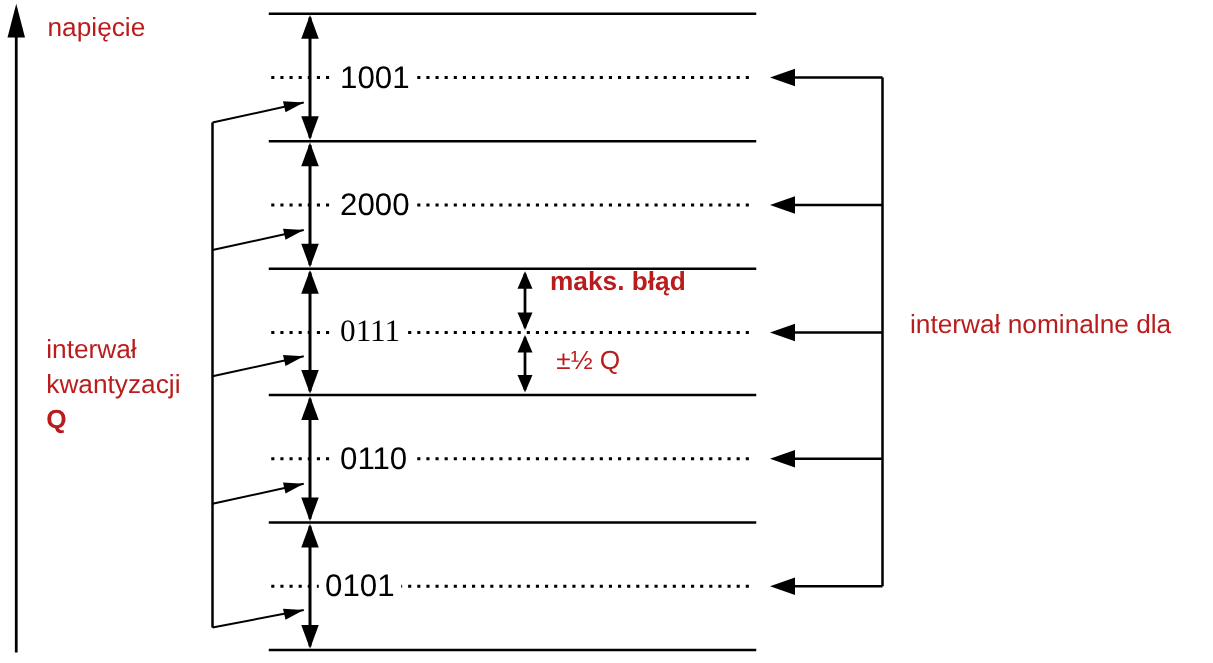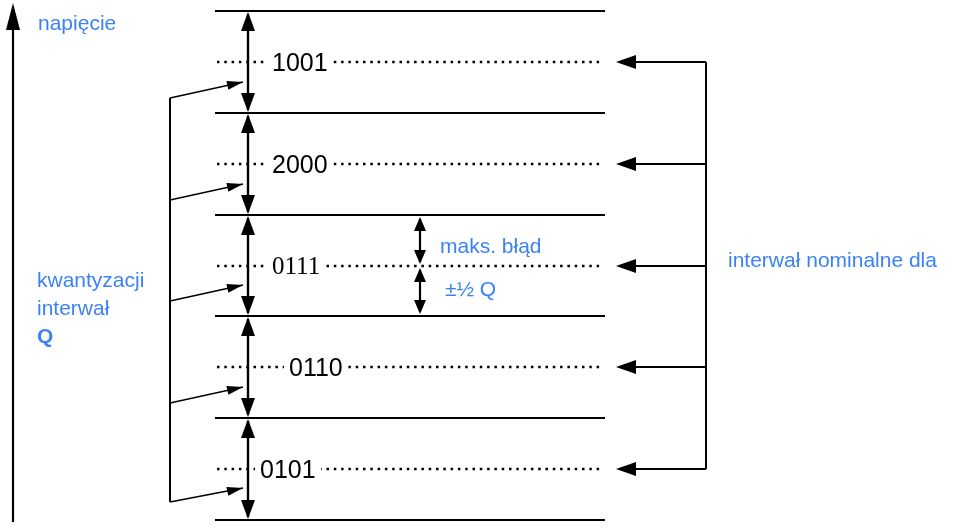--- a/index.html
+++ b/index.html
@@ -19,21 +19,21 @@
   .stage svg {
     position: absolute;
     left: 0;
     top: 0;
   }
   .lbl {
     position: absolute;
     font-size: 21px;
     line-height: 24px;
     white-space: nowrap;
-    color: #3b82f6;
+    color: #b91c1c;
   }
   .code {
     position: absolute;
     font-size: 25px;
     line-height: 22px;
     padding: 0 5px;
     background: #ffffff;
     white-space: nowrap;
   }
   .multiline {
@@ -137,29 +137,29 @@
       </g>
 
     </g>
   </svg>
 
   <div class="lbl" style="left:38px; top:11px;">napięcie</div>
 
   <div class="code" style="left:267px; top:51px;">1001</div>
   <div class="code" style="left:267px; top:153px;">2000</div>
   <div class="code" style="left:267px; top:255px;font-family:Liberation Serif, serif;">0111</div>
-  <div class="code" style="left:284px; top:356px;">0110</div>
+  <div class="code" style="left:267px; top:356px;">0110</div>
   <div class="code" style="left:255px; top:458px;">0101</div>
 
   <div class="lbl multiline" style="left:37px; top:266px;">
+    <span class="row">interwał</span>
     <span class="row">kwantyzacji</span>
-    <span class="row">interwał</span>
     <span class="row bold">Q</span>
   </div>
 
-  <div class="lbl" style="left:440px; top:234px;">maks. błąd</div>
+  <div class="lbl" style="left:440px; top:214px;font-weight:bold;">maks. błąd</div>
   <div class="lbl" style="left:445px; top:277px;">±½ Q</div>
 
   <div class="lbl multiline nominal" style="left:728px; top:245px;">
     <span class="row">interwał nominalne dla</span>
   </div>
 
 </div>
 
 </body></html>

